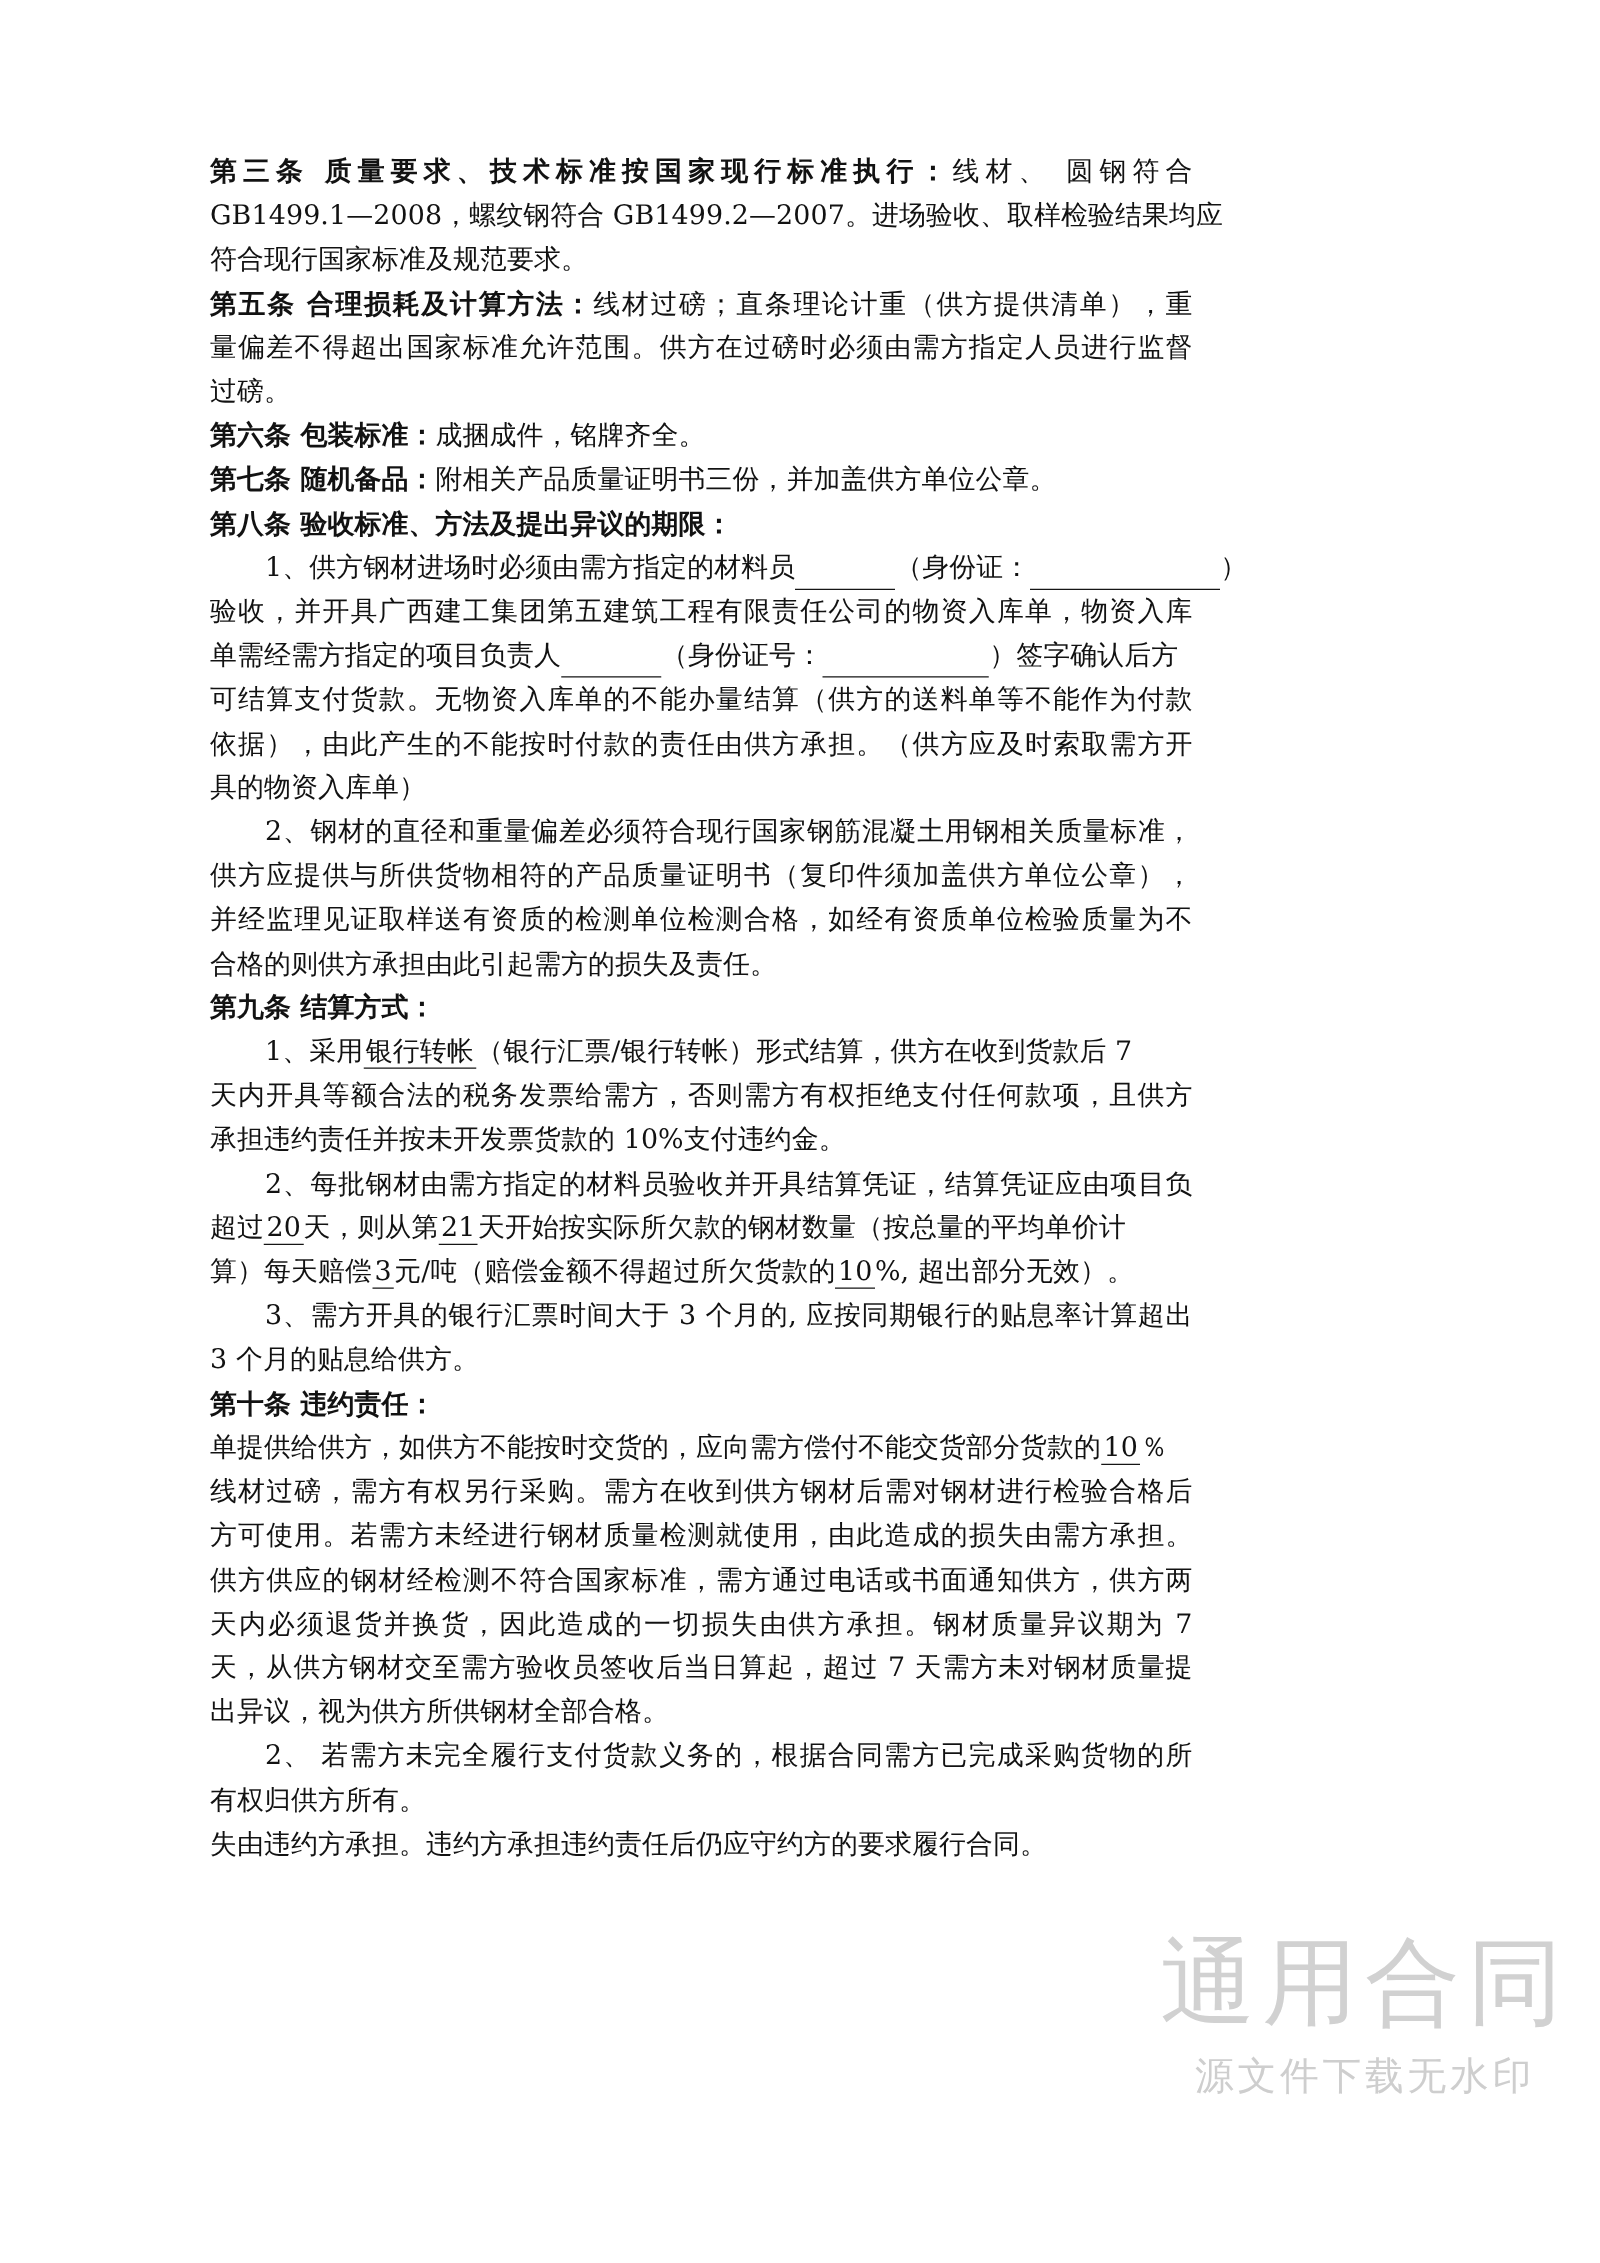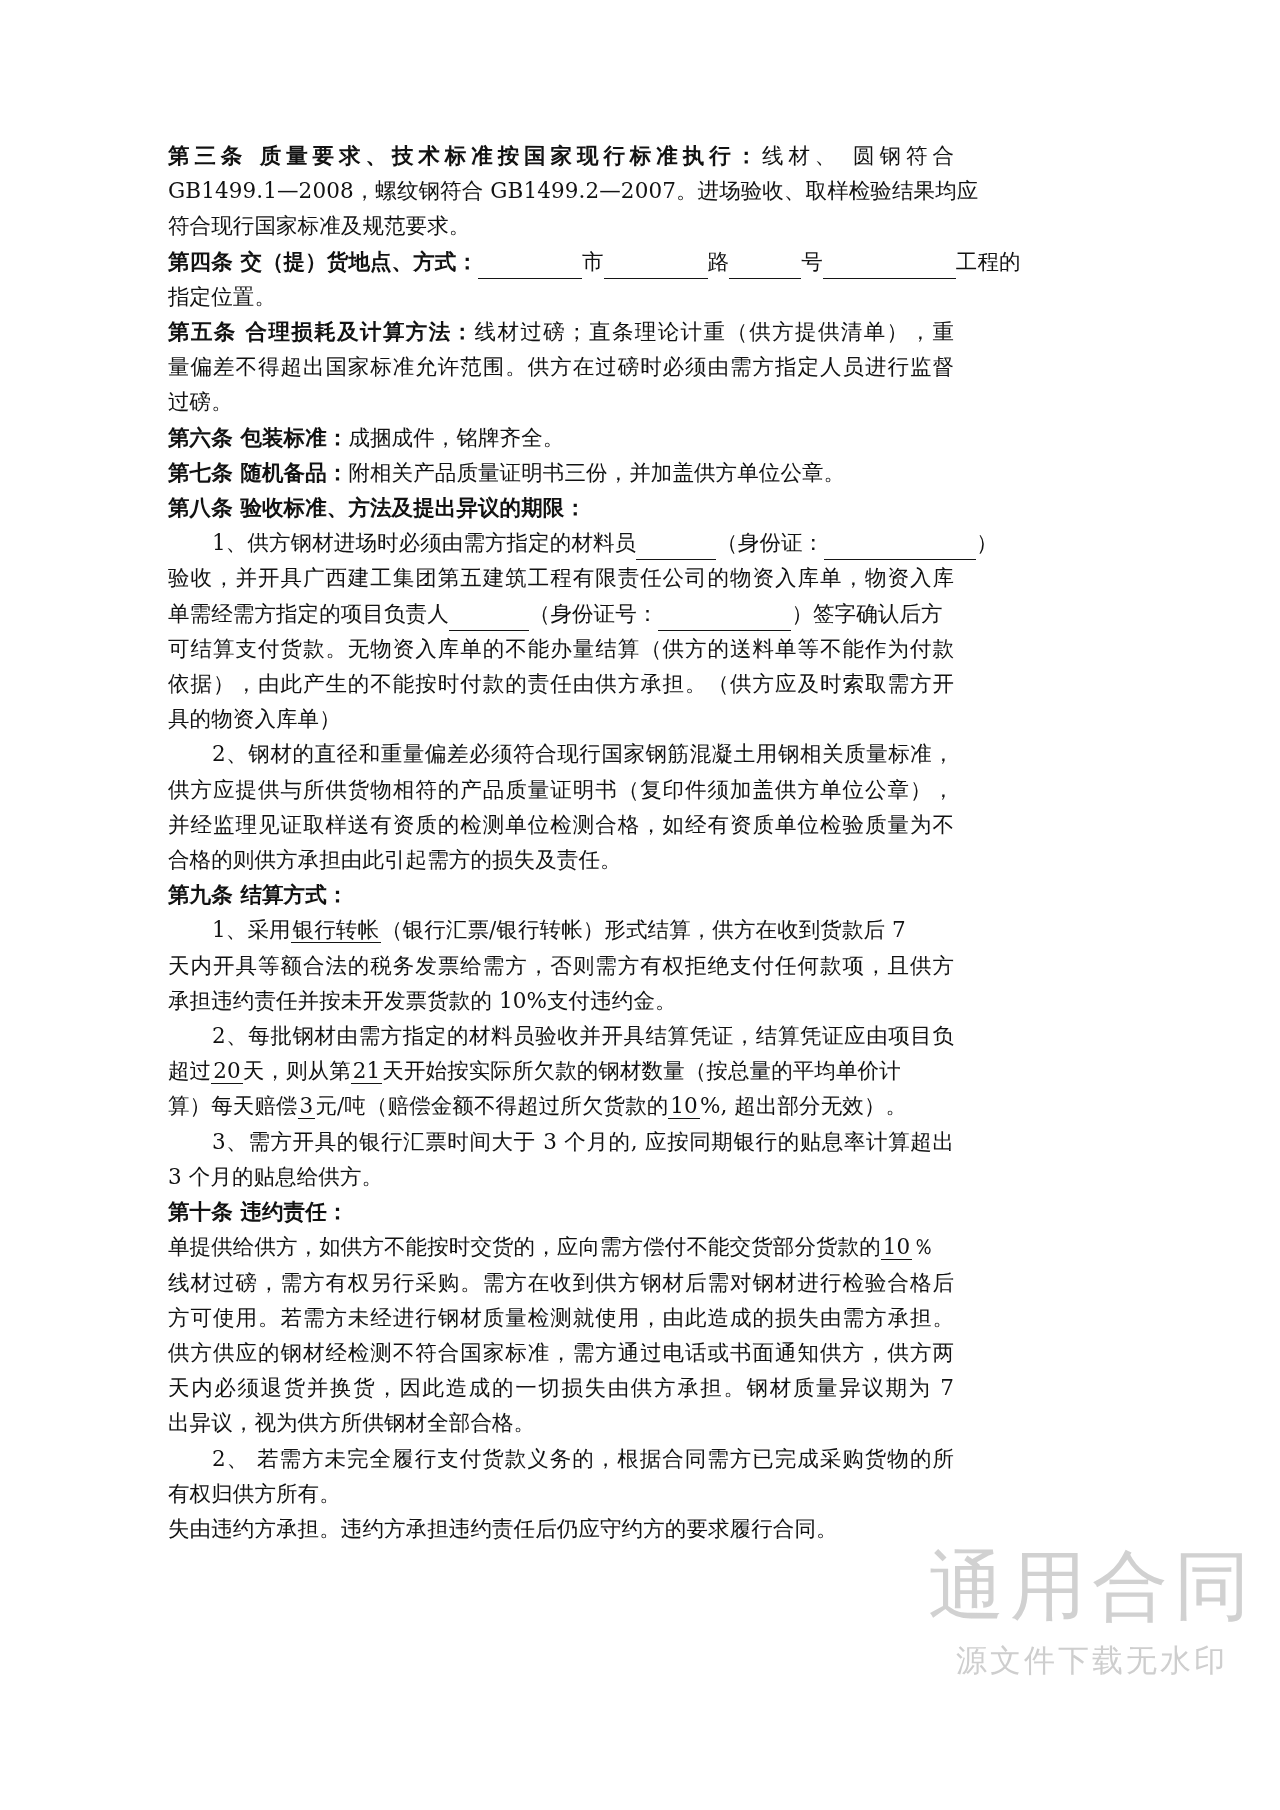--- a/index.html
+++ b/index.html
@@ -5,21 +5,21 @@
   html,body{margin:0;padding:0;}
   body{
     width:1280px;height:1810px;
     background:#ffffff;
     font-family:"DejaVu Serif","Liberation Serif",serif;
     position:relative;
     overflow:hidden;
   }
   .page{
     position:absolute;
-    left:168px; top:138px;
+    left:168px; top:120px;
     width:786px;
     color:#121212;
   }
   .line{
     font-size:21.5px;
     line-height:35.2px;
     letter-spacing:0.1px;
     white-space:nowrap;
   }
   .just{
@@ -81,24 +81,20 @@
 <body>
 
 <div class="page">
 
   <div class="p">
     <div class="row line just"><span class="b">第三条  质量要求、技术标准按国家现行标准执行：</span><span>线材、 圆钢符合</span></div>
     <div class="row line just">GB1499.1—2008，螺纹钢符合 GB1499.2—2007。进场验收、取样检验结果均应</div>
     <div class="row line">符合现行国家标准及规范要求。</div>
   </div>
 
-  <div class="p">
-    <div class="row line"><span class="b">第四条 交（提）货地点、方式：</span><span class="blk w100"></span><span>市</span><span class="blk w100"></span><span>路</span><span class="blk w70"></span><span>号</span><span class="blk w130"></span><span>工程的</span></div>
-    <div class="row line">指定位置。</div>
-  </div>
 
   <div class="p">
     <div class="row line just"><span class="b">第五条 合理损耗及计算方法：</span><span>线材过磅；直条理论计重（供方提供清单），重</span></div>
     <div class="row line just">量偏差不得超出国家标准允许范围。供方在过磅时必须由需方指定人员进行监督</div>
     <div class="row line">过磅。</div>
   </div>
 
   <div class="p">
     <div class="row line"><span class="b">第六条 包装标准：</span><span>成捆成件，铭牌齐全。</span></div>
   </div>
@@ -139,20 +135,21 @@
   </div>
 
   <div class="p">
     <div class="row line"><span class="b">第十条 违约责任：</span></div>
 
     <div class="row line"><span>单提供给供方，如供方不能按时交货的，应向需方偿付不能交货部分货款的</span><span class="u num">10</span><span>％</span></div>
     <div class="row line just">线材过磅，需方有权另行采购。需方在收到供方钢材后需对钢材进行检验合格后</div>
     <div class="row line just">方可使用。若需方未经进行钢材质量检测就使用，由此造成的损失由需方承担。</div>
     <div class="row line just">供方供应的钢材经检测不符合国家标准，需方通过电话或书面通知供方，供方两</div>
     <div class="row line just">天内必须退货并换货，因此造成的一切损失由供方承担。钢材质量异议期为 7</div>
+    <div class="row line just">天，从供方钢材交至需方验收员签收后当日算起，超过 7 天需方未对钢材质量提</div>
     <div class="row line">出异议，视为供方所供钢材全部合格。</div>
 
     <div class="row line just"><span class="ind"></span><span>2、 若需方未完全履行支付货款义务的，根据合同需方已完成采购货物的所</span></div>
     <div class="row line">有权归供方所有。</div>
 
     <div class="row line">失由违约方承担。违约方承担违约责任后仍应守约方的要求履行合同。</div>
   </div>
 
 </div>
 

